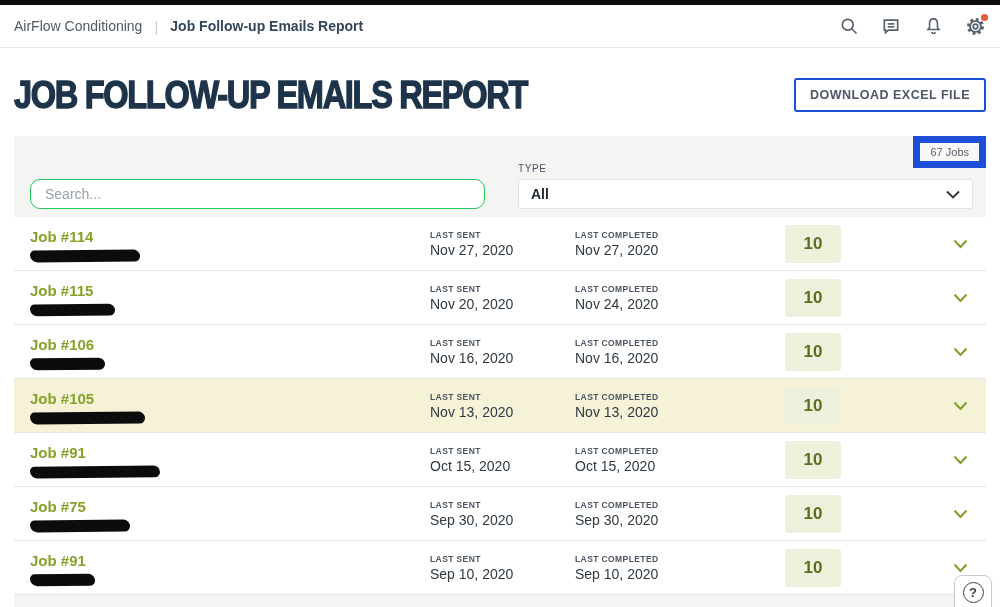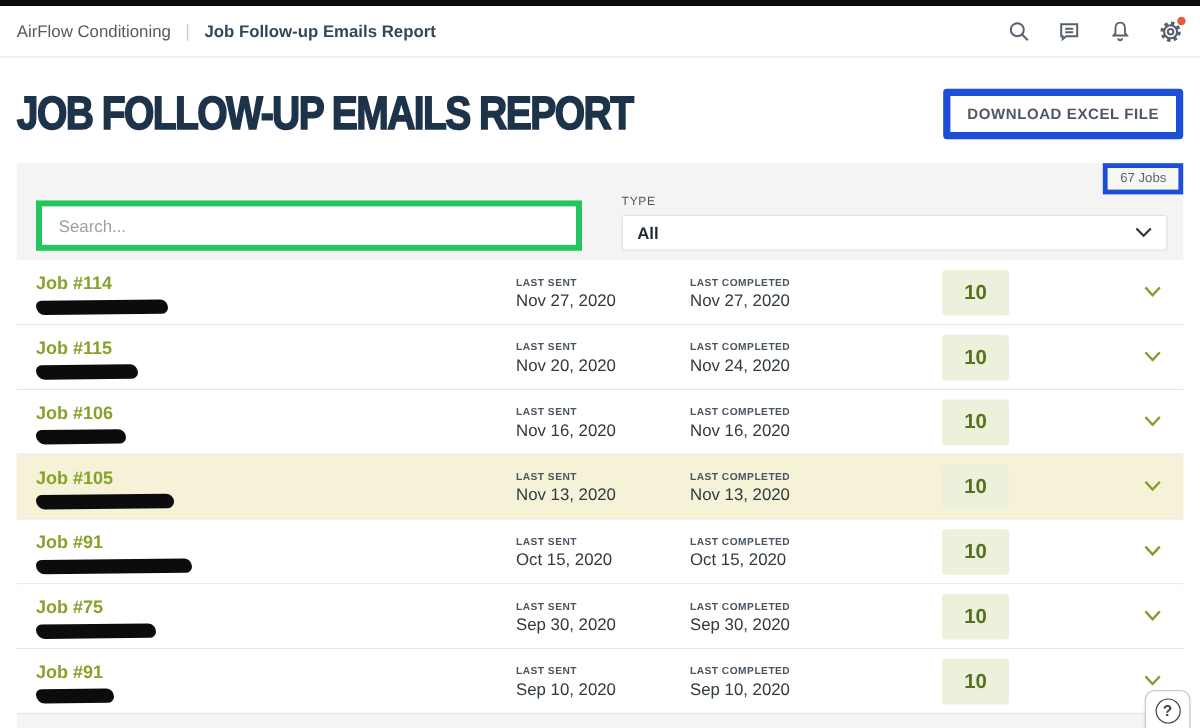--- a/index.html
+++ b/index.html
@@ -21,34 +21,34 @@
   .dot { position:absolute; top:-1px; right:-2px; width:7px; height:7px;
     border-radius:50%; background:#e55c3c; }
 
   
   .page-head { display:flex; align-items:center; justify-content:space-between;
     padding:26px 14px 20px 14px; background:#fff; }
   .page-title { font-size:37px; font-weight:bold; color:#1d3349;
     letter-spacing:-1.5px; -webkit-text-stroke:1.3px #1d3349;
     transform:scaleX(0.88) scaleY(1.05); transform-origin:left center;
     white-space:nowrap; }
-  .dl-btn { background:#fff; border:6px solid #1d4ed8; border-radius:3px;
+  .dl-btn { background:#fff; border:2px solid #1d4ed8; border-radius:3px;
     padding:8px 14px; font-size:12.5px; font-weight:bold; color:#4d5766;
     letter-spacing:0.5px; cursor:pointer; font-family:inherit; }
 
   
   .panel { position:relative; margin:0 14px; background:#f4f4f2;
     height:540px; }
   .jobs-badge { position:absolute; top:0; right:0; background:#f7f7f6;
-    border:4px solid #1d4ed8; font-size:11px; color:#5a6470;
+    border:7px solid #1d4ed8; font-size:11px; color:#5a6470;
     padding:3px 10px; }
 
   .filters { display:flex; align-items:flex-end; padding:27px 13px 8px 16px; }
-  .search-box { flex:0 0 455px; height:42px; background:#fff;
-    border:5px solid #22c55e; border-radius:0; padding:0 14px;
+  .search-box { flex:0 0 455px; height:30px; background:#fff;
+    border:1px solid #22c55e; border-radius:10px; padding:0 14px;
     font-size:14px; color:#333; outline:none; font-family:inherit; }
   .search-box::placeholder { color:#98a0a8; }
   .type-group { flex:1; margin-left:33px; }
   .type-label { font-size:10px; color:#4a5560; letter-spacing:0.6px;
     margin-bottom:5px; }
   .type-select { height:30px; background:#fff; border:1px solid #e2e2e0;
     border-radius:3px; display:flex; align-items:center; padding:12px 12px;
     cursor:pointer; }
   .type-value { font-size:14px; font-weight:bold; color:#1f2a33; flex:1; }
 

